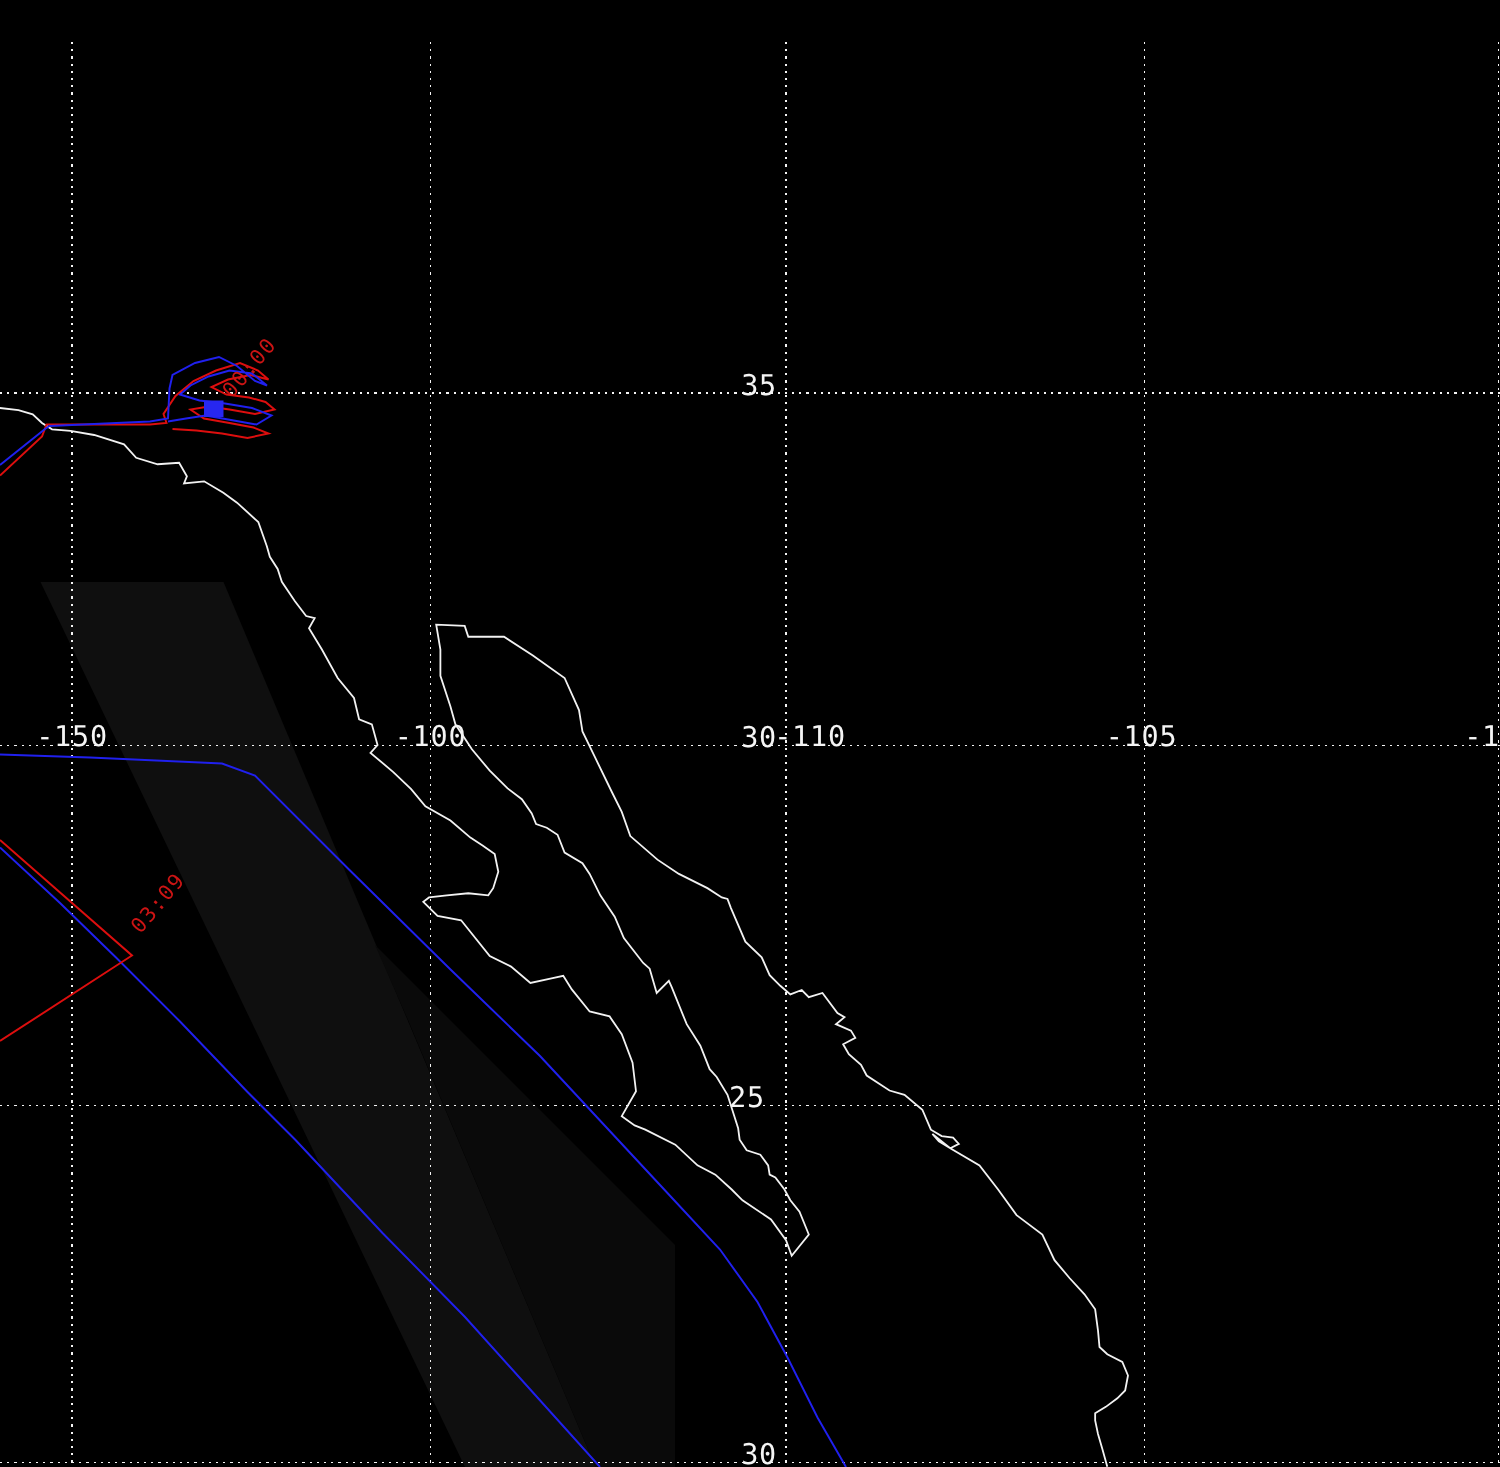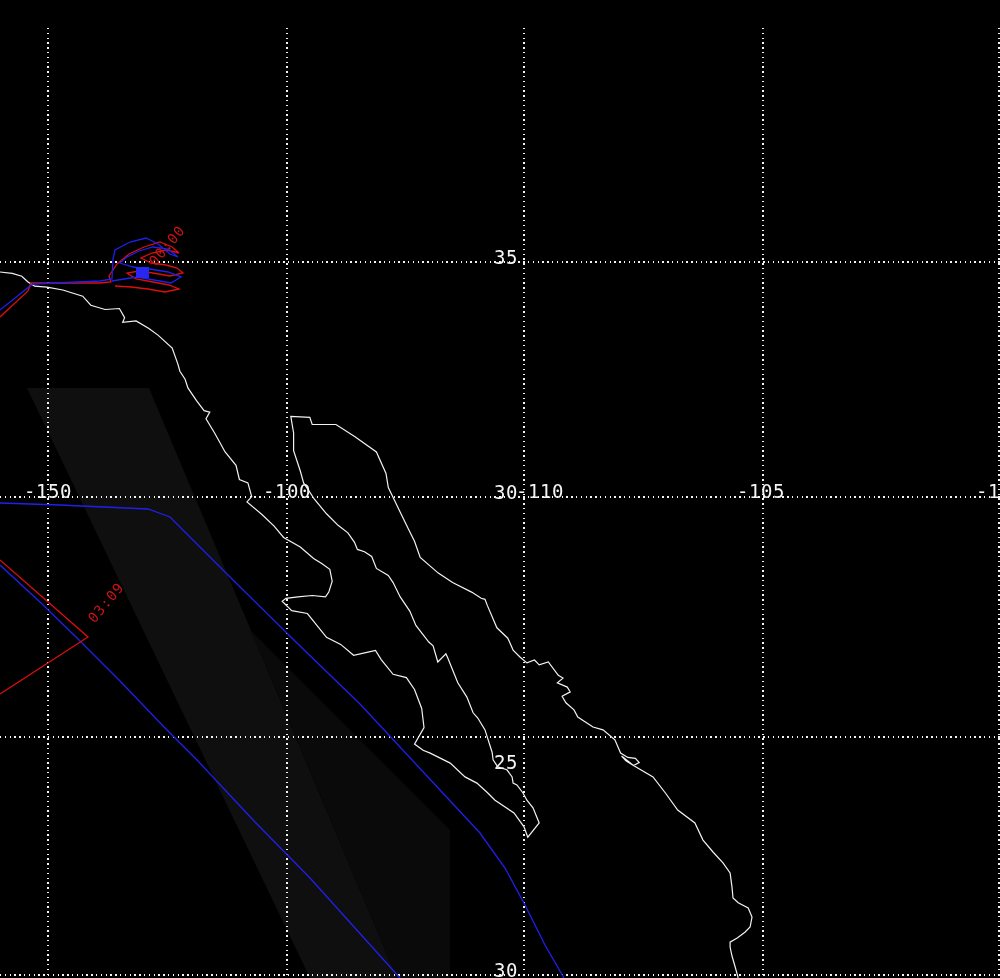--- a/index.html
+++ b/index.html
@@ -40,18 +40,18 @@
       <rect x="136" y="267" width="13" height="11" fill="#2727f0"></rect>
     </svg>
   <div id="labels">
       <div class="lonlab" style="top: 484px; left: 48px; transform: translateX(-50%);">-150</div>
       <div class="lonlab" style="top: 484px; left: 287px; transform: translateX(-50%);">-100</div>
       <div class="lonlab" style="top: 484px; left: 524px; transform: translateX(-50%); margin-left: 16px;">-110</div>
       <div class="lonlab" style="top: 484px; left: 761px; transform: translateX(-50%); text-align: right;">-105</div>
       <div class="lonlab" style="top: 484px; right: 0px;">-1</div>
       <div class="latlab" style="right: 482px; top: 250px;">35</div>
       <div class="latlab" style="right: 482px; top: 485px;">30</div>
-      <div class="latlab" style="right: 482px; top: 755px;">25</div>
+      <div class="latlab" style="right: 482px; top: 725px; text-align: center;">25</div>
       <div class="latlab" style="right: 482px; top: 963px;">30</div>
       <div class="timelab" style="left: 157px; top: 255px; color: rgb(204, 20, 20); transform: rotate(-50deg);">00:00</div>
       <div class="timelab" style="left: 96px; top: 612px; color: rgb(204, 20, 20); transform: rotate(-50deg);">03:09</div>
     </div>
 </div>
 
 </body></html>

